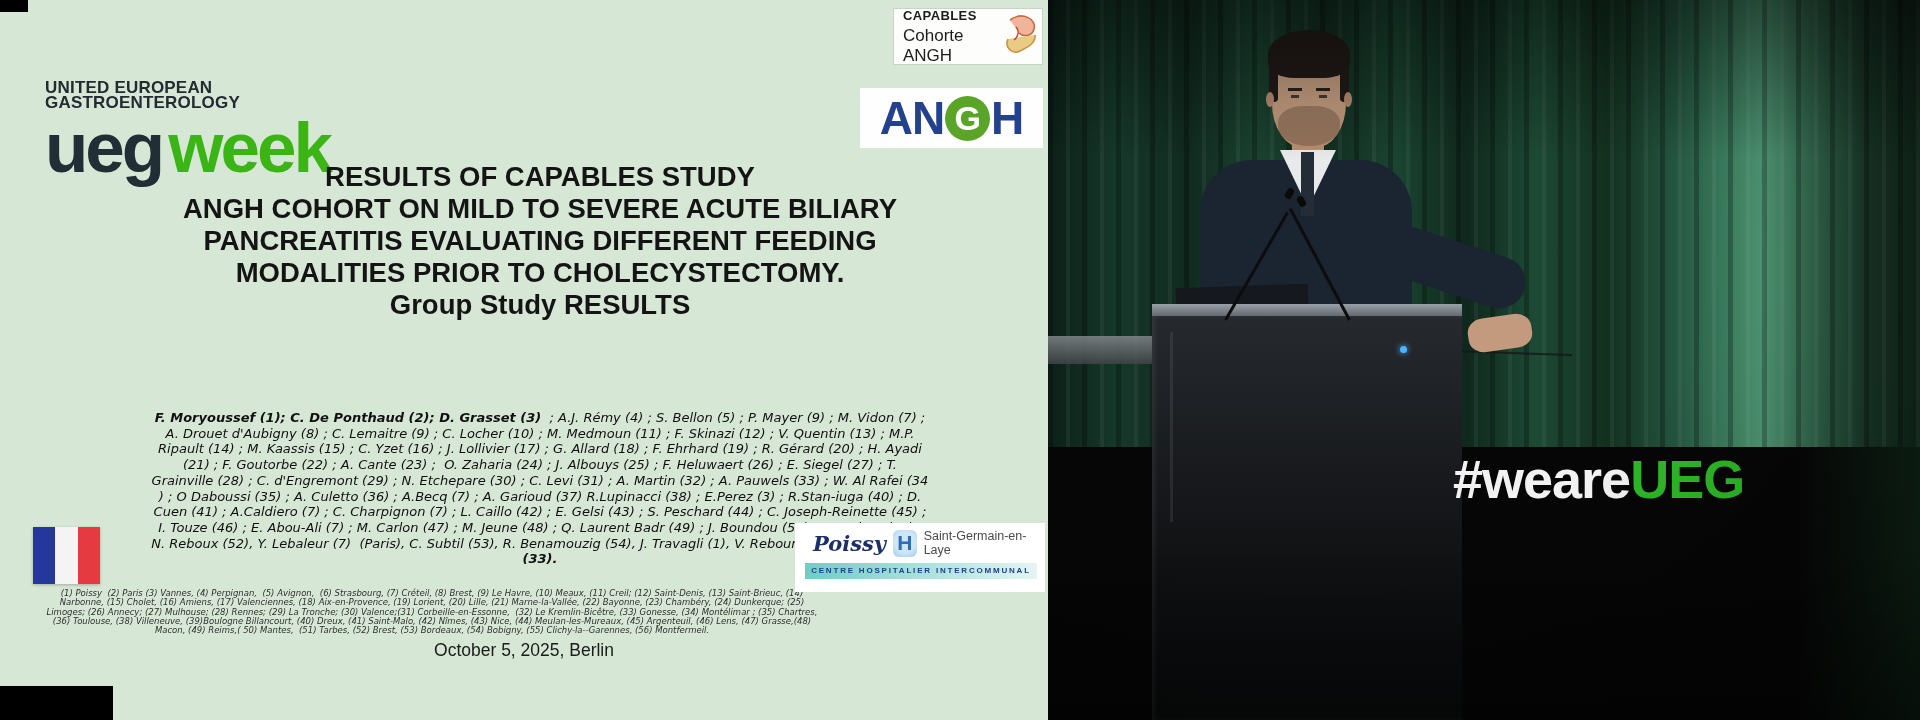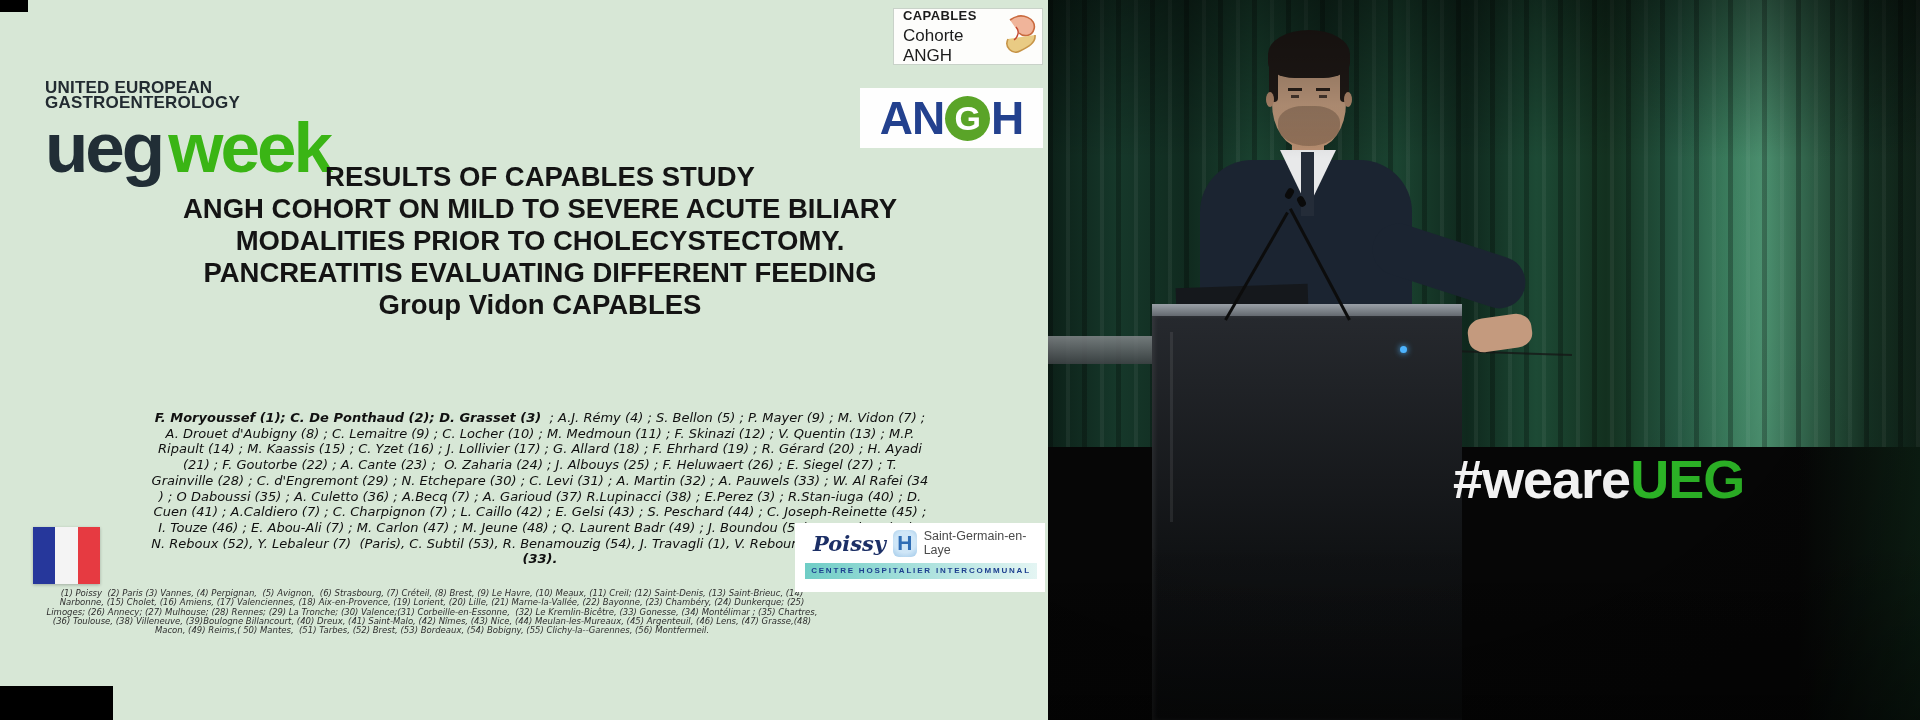--- a/index.html
+++ b/index.html
@@ -128,23 +128,23 @@
       <span class="angh-letter">AN</span>
       <span class="angh-circle">
         <span class="angh-g">G</span>
       </span>
       <span class="angh-letter">H</span>
     </div>
 
     <div class="abs title-block">
       <div class="title-line">RESULTS OF CAPABLES STUDY</div>
       <div class="title-line">ANGH COHORT ON MILD TO SEVERE ACUTE BILIARY</div>
+      <div class="title-line">PANCREATITIS EVALUATING DIFFERENT FEEDING</div>
       <div class="title-line">MODALITIES PRIOR TO CHOLECYSTECTOMY.</div>
-      <div class="title-line">PANCREATITIS EVALUATING DIFFERENT FEEDING</div>
-      <div class="title-line">Group Vidon CAPABLES</div>
+      <div class="title-line">Group Study RESULTS</div>
     </div>
 
     <div class="abs authors">
       <div class="author-line"><span class="b">F. Moryoussef (1); C. De Ponthaud (2); D. Grasset (3)</span><span>  ; A.J. Rémy (4) ; S. Bellon (5) ; P. Mayer (9) ; M. Vidon (7) ;</span><span class="b"></span></div>
       <div class="author-line"><span class="b"></span><span>A. Drouet d'Aubigny (8) ; C. Lemaitre (9) ; C. Locher (10) ; M. Medmoun (11) ; F. Skinazi (12) ; V. Quentin (13) ; M.P.</span><span class="b"></span></div>
       <div class="author-line"><span class="b"></span><span>Ripault (14) ; M. Kaassis (15) ; C. Yzet (16) ; J. Lollivier (17) ; G. Allard (18) ; F. Ehrhard (19) ; R. Gérard (20) ; H. Ayadi</span><span class="b"></span></div>
       <div class="author-line"><span class="b"></span><span>(21) ; F. Goutorbe (22) ; A. Cante (23) ;  O. Zaharia (24) ; J. Albouys (25) ; F. Heluwaert (26) ; E. Siegel (27) ; T.</span><span class="b"></span></div>
       <div class="author-line"><span class="b"></span><span>Grainville (28) ; C. d'Engremont (29) ; N. Etchepare (30) ; C. Levi (31) ; A. Martin (32) ; A. Pauwels (33) ; W. Al Rafei (34</span><span class="b"></span></div>
       <div class="author-line"><span class="b"></span><span>) ; O Daboussi (35) ; A. Culetto (36) ; A.Becq (7) ; A. Garioud (37) R.Lupinacci (38) ; E.Perez (3) ; R.Stan-iuga (40) ; D.</span><span class="b"></span></div>
       <div class="author-line"><span class="b"></span><span>Cuen (41) ; A.Caldiero (7) ; C. Charpignon (7) ; L. Caillo (42) ; E. Gelsi (43) ; S. Peschard (44) ; C. Joseph-Reinette (45) ;</span><span class="b"></span></div>
@@ -154,20 +154,21 @@
     </div>
 
     <div class="abs affils">
       <div class="aff-line">(1) Poissy  (2) Paris (3) Vannes, (4) Perpignan,  (5) Avignon,  (6) Strasbourg, (7) Créteil, (8) Brest, (9) Le Havre, (10) Meaux, (11) Creil; (12) Saint-Denis, (13) Saint-Brieuc, (14)</div>
       <div class="aff-line">Narbonne, (15) Cholet, (16) Amiens, (17) Valenciennes, (18) Aix-en-Provence, (19) Lorient, (20) Lille, (21) Marne-la-Vallée, (22) Bayonne, (23) Chambéry, (24) Dunkerque; (25)</div>
       <div class="aff-line">Limoges; (26) Annecy; (27) Mulhouse; (28) Rennes; (29) La Tronche; (30) Valence;(31) Corbeille-en-Essonne,  (32) Le Kremlin-Bicêtre, (33) Gonesse, (34) Montélimar ; (35) Chartres,</div>
       <div class="aff-line">(36) Toulouse, (38) Villeneuve, (39)Boulogne Billancourt, (40) Dreux, (41) Saint-Malo, (42) Nîmes, (43) Nice, (44) Meulan-les-Mureaux, (45) Argenteuil, (46) Lens, (47) Grasse,(48)</div>
       <div class="aff-line">Macon, (49) Reims,( 50) Mantes,  (51) Tarbes, (52) Brest, (53) Bordeaux, (54) Bobigny, (55) Clichy-la--Garennes, (56) Montfermeil.</div>
     </div>
 
+    <div class="abs date-line">October 5, 2025, Berlin</div>
 
     <div class="abs flag"></div>
 
     <div class="abs logo-hospital">
       <div class="hosp-row">
         <span class="hosp-city">Poissy</span>
         <span class="hosp-h">H</span>
         <span class="hosp-area">Saint-Germain-en-Laye</span>
       </div>
       <div class="hosp-org">Centre Hospitalier Intercommunal</div>

